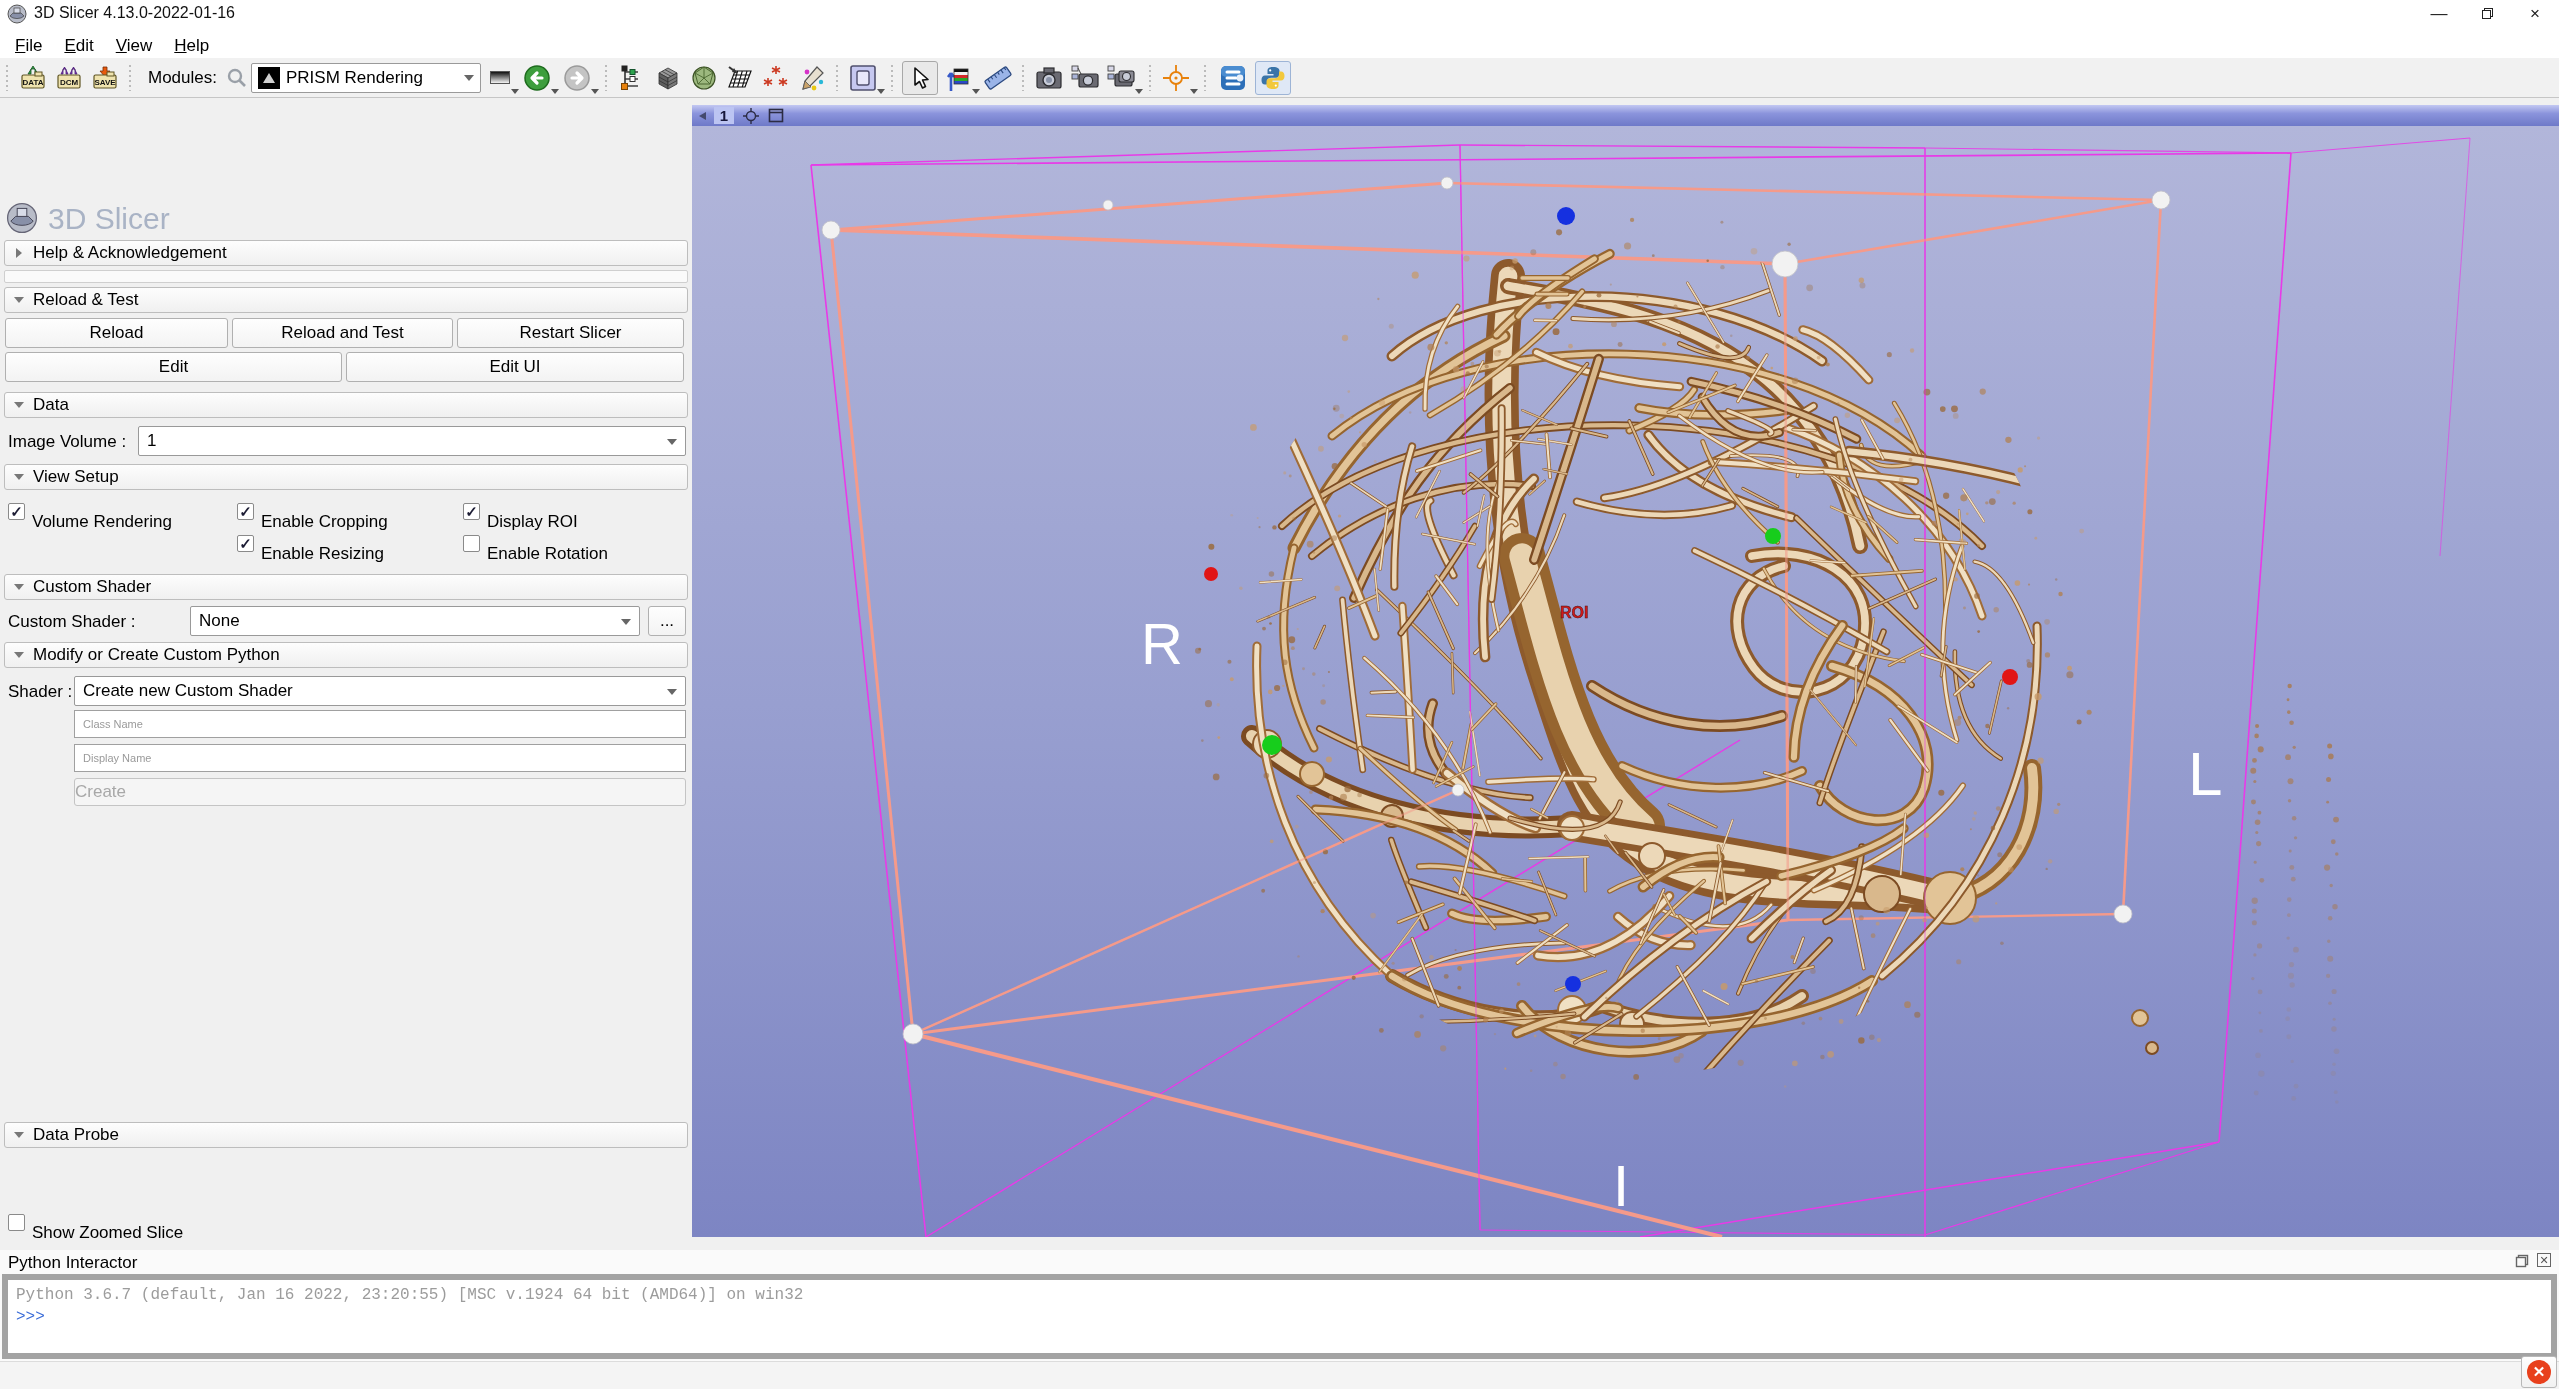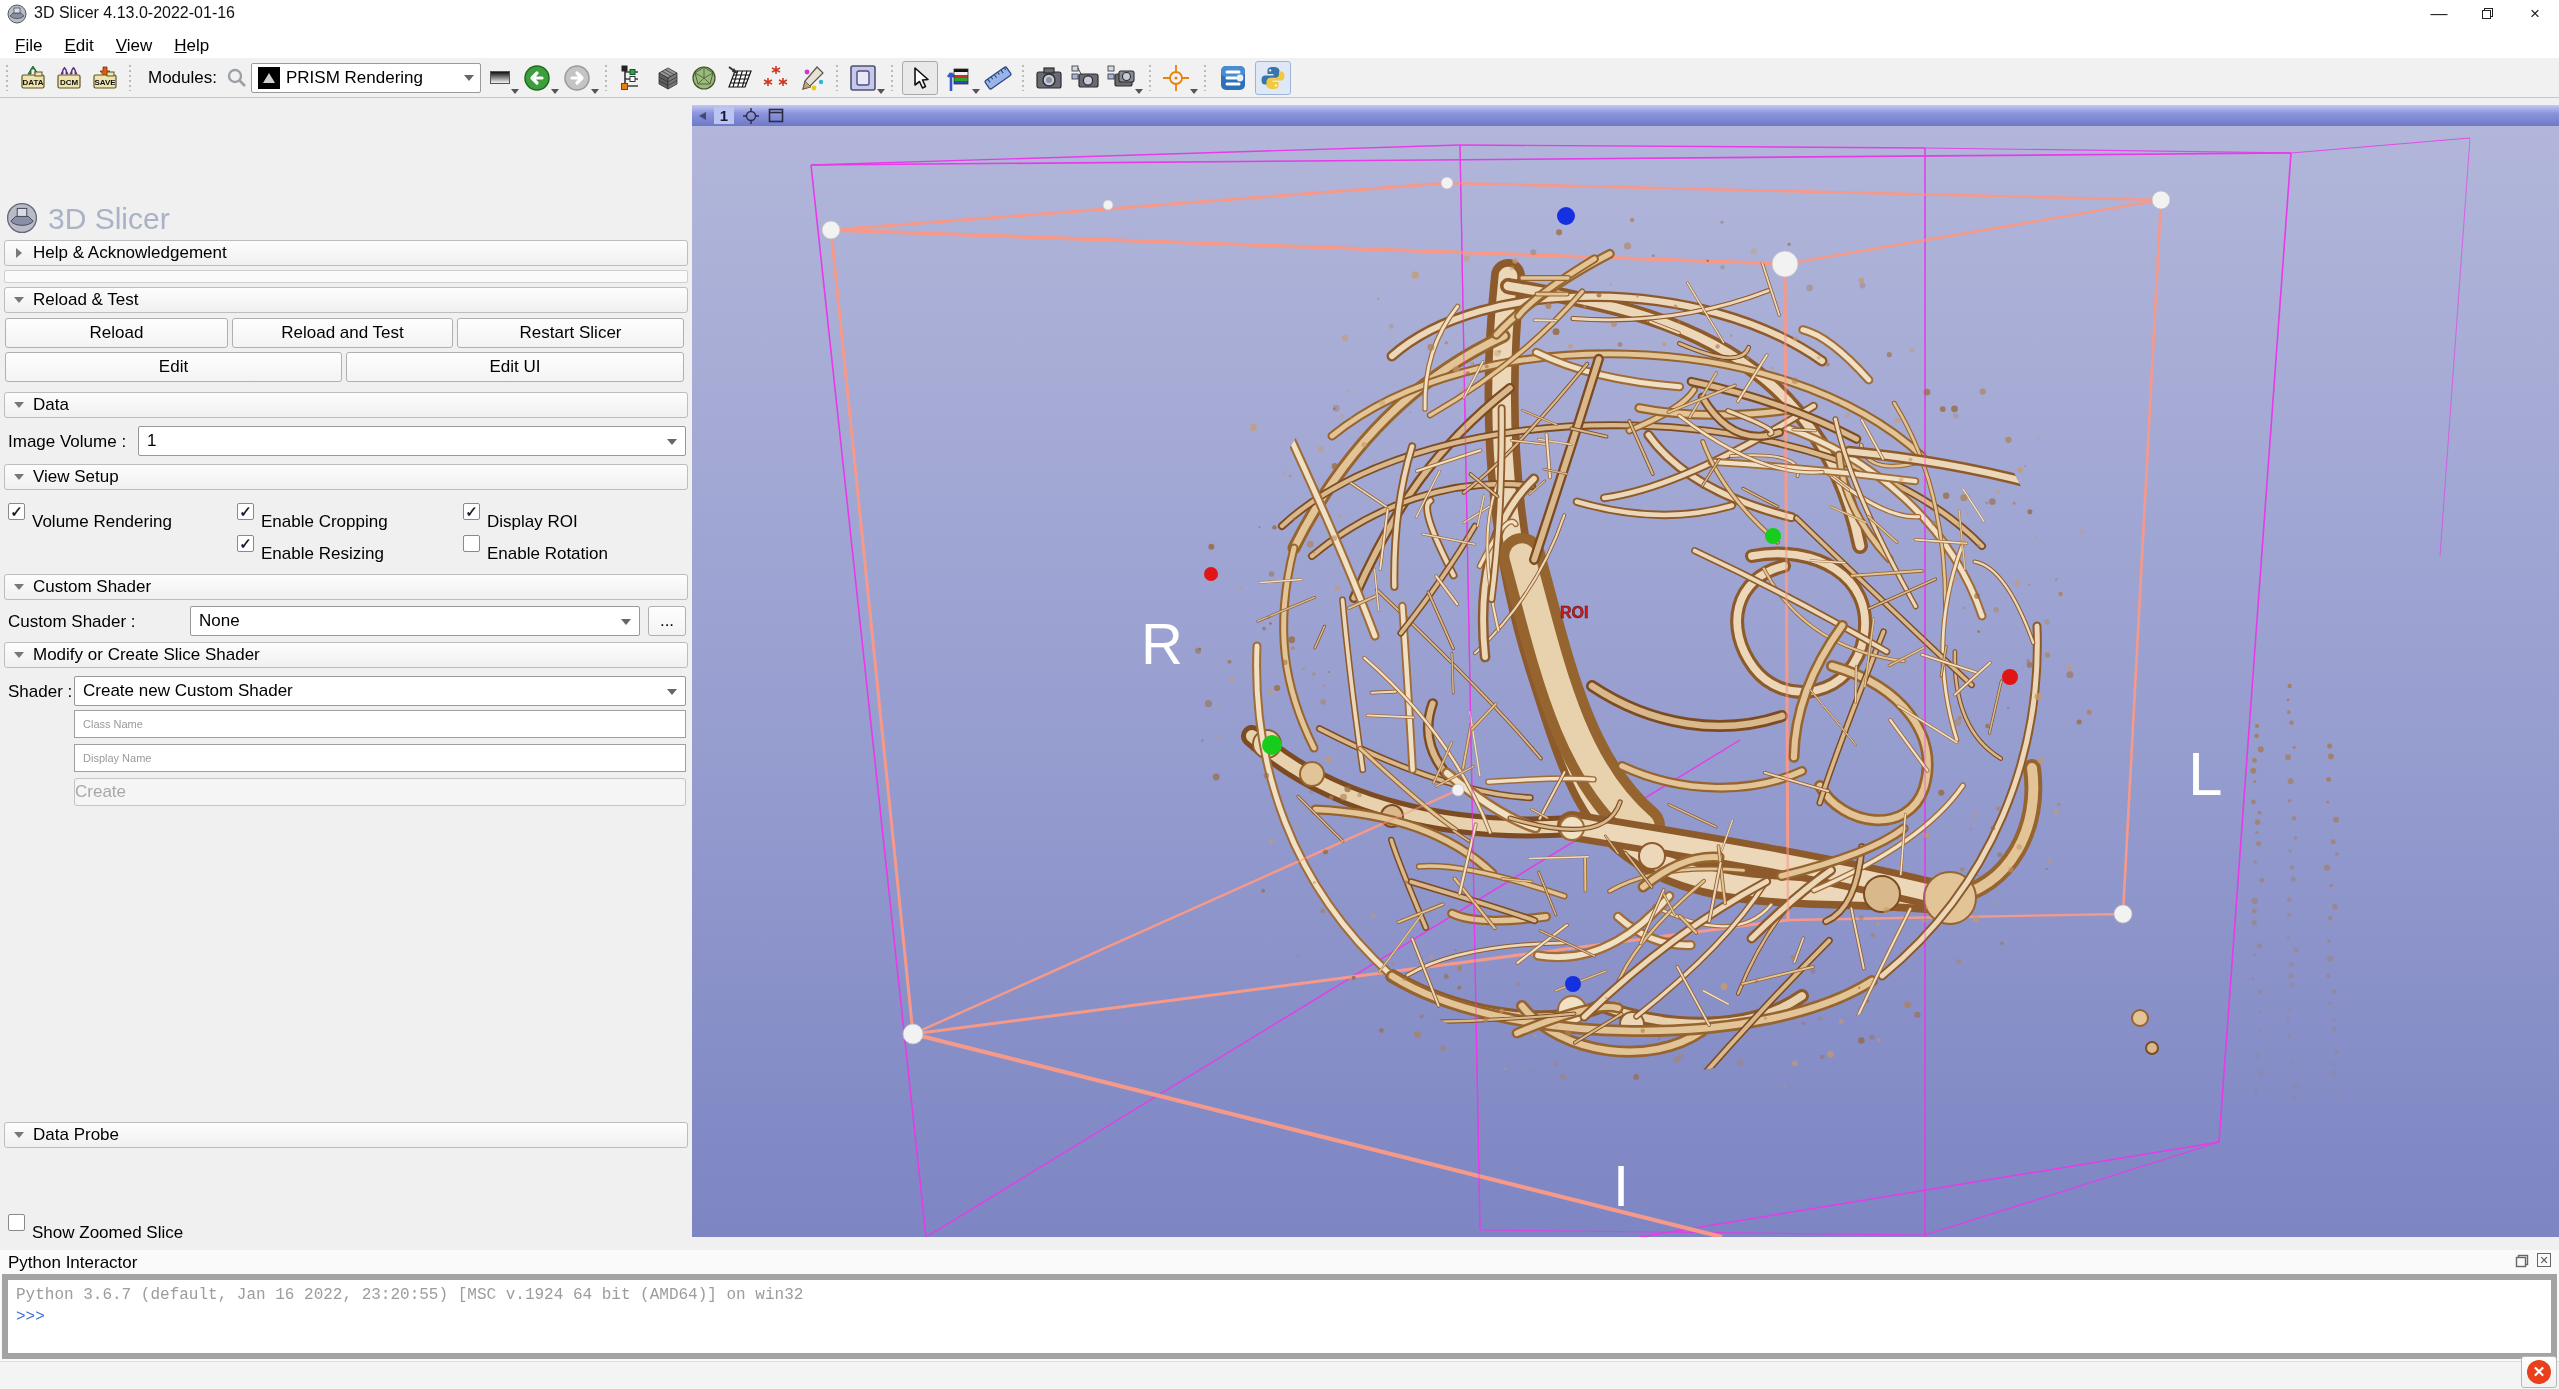--- a/index.html
+++ b/index.html
@@ -337,21 +337,21 @@
     <div class="cb on" style="left:237px; top:437px"></div>
     <div class="cb-label" style="left:261px; top:438px">Enable Resizing</div>
     <div class="cb" style="left:463px; top:437px"></div>
     <div class="cb-label" style="left:487px; top:438px">Enable Rotation</div>
 
     <div class="sect" style="top:476px"><span class="tri-d"></span><span>Custom Shader</span></div>
     <div class="plabel" style="left:8px; top:514px">Custom Shader :</div>
     <div class="pcombo" style="left:190px; top:508px; width:450px"><span>None</span><span class="dd-arrow"></span></div>
     <div class="pbtn" style="left:648px; top:508px; width:38px">...</div>
 
-    <div class="sect" style="top:544px"><span class="tri-d"></span><span>Modify or Create Slice Shader</span></div>
+    <div class="sect" style="top:544px"><span class="tri-d"></span><span>Modify or Create Custom Python</span></div>
     <div class="plabel" style="left:8px; top:584px">Shader :</div>
     <div class="pcombo" style="left:74px; top:578px; width:612px"><span>Create new Custom Shader</span><span class="dd-arrow"></span></div>
     <input class="pinput" style="left: 74px; top: 612px; width: 612px;" placeholder="Class Name">
     <input class="pinput" style="left: 74px; top: 646px; width: 612px;" placeholder="Display Name">
     <div id="create-btn">Create</div>
 
     <div class="sect" style="top:1024px"><span class="tri-d"></span><span>Data Probe</span></div>
     <div class="cb" style="left:8px; top:1116px"></div>
     <div class="cb-label" style="left:32px; top:1117px">Show Zoomed Slice</div>
     <div class="axis-lbl" style="top:1152px">L</div>

